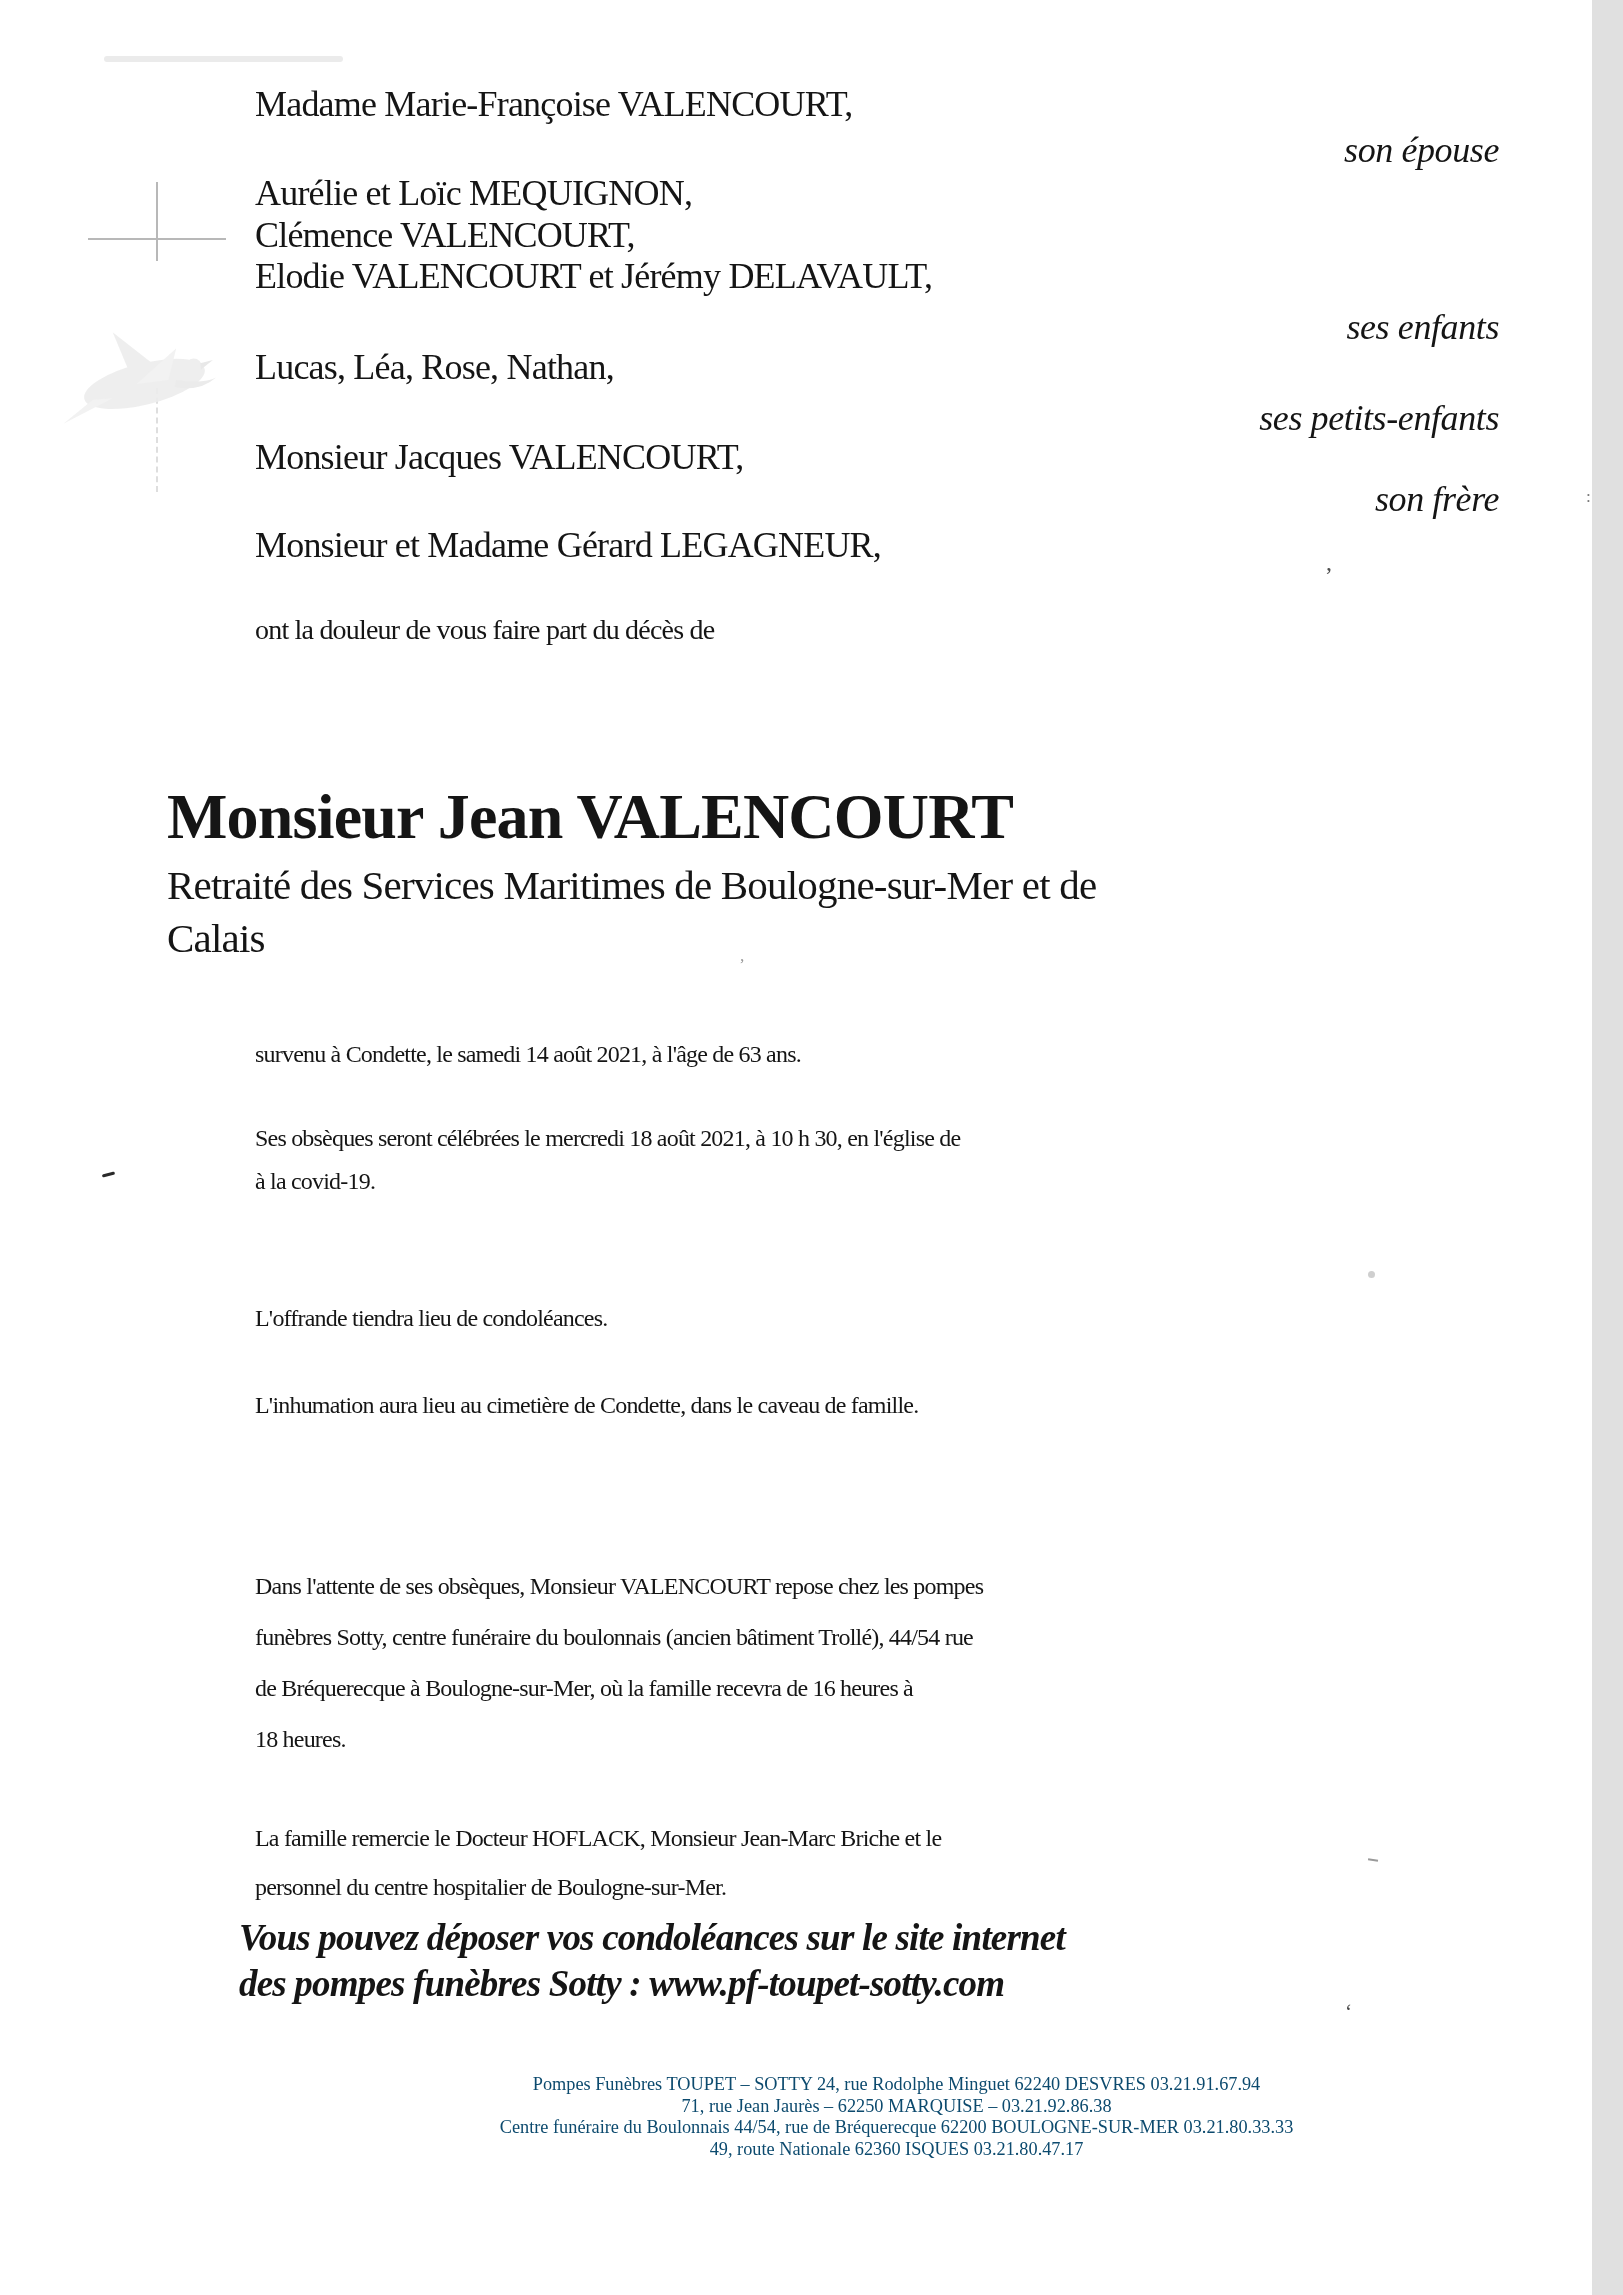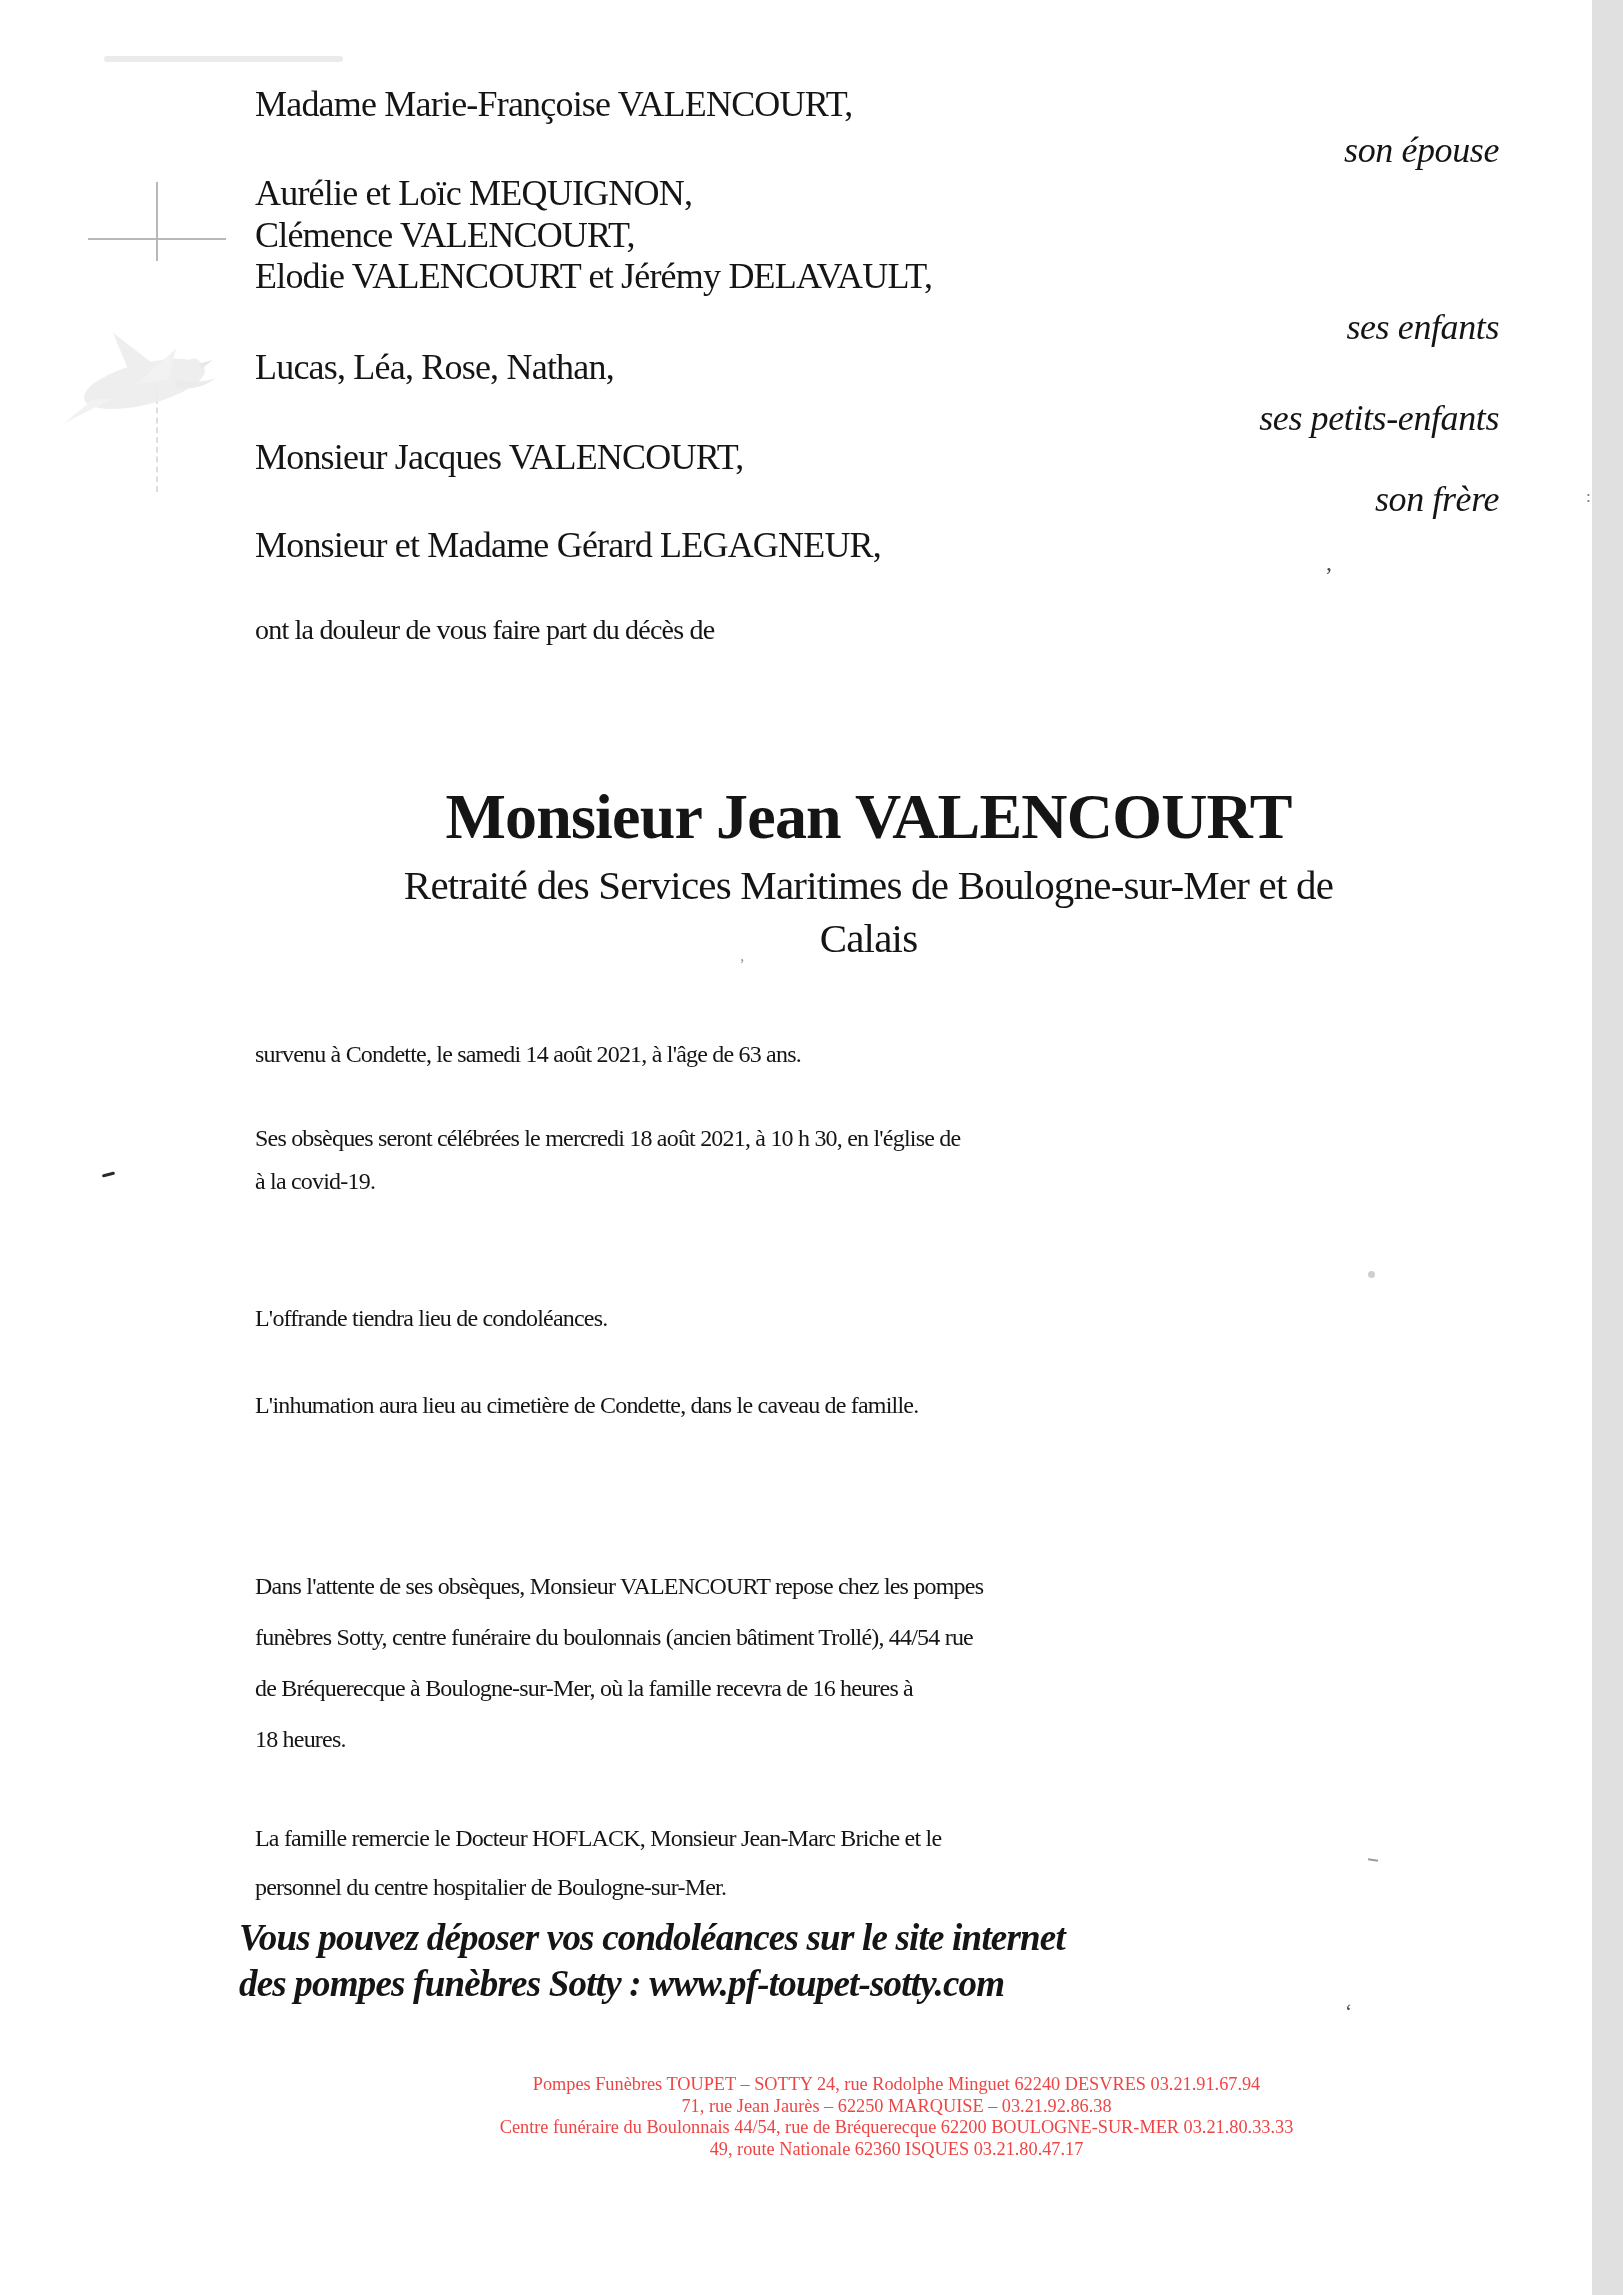--- a/index.html
+++ b/index.html
@@ -10,40 +10,40 @@
     font-family:"Liberation Serif","DejaVu Serif",serif;
     color:#151515;
     overflow:hidden;
   }
   .line{position:absolute;white-space:nowrap;}
   
   .name-line{left:255px;font-size:36px;letter-spacing:-0.8px;}
   .relation-line{right:93px;font-size:36px;font-style:italic;letter-spacing:-0.4px;}
   .announce-line{left:255px;font-size:28px;letter-spacing:-0.8px;}
   
-  .title-block{position:absolute;left:167px;width:1403px;text-align:center;}
+  .title-block{position:absolute;left:167px;width:1403px;}
   .deceased-title{top:780px;font-size:64px;font-weight:bold;letter-spacing:-0.8px;line-height:73px;}
   .deceased-subtitle{top:859px;font-size:41px;letter-spacing:-0.8px;line-height:53px;}
   
   .para{position:absolute;left:255px;font-size:24px;letter-spacing:-0.8px;line-height:45px;}
   .para div{white-space:nowrap;}
   .p-ceremony{line-height:43px;}
   .p-repose{line-height:51px;}
   .p-thanks{line-height:49px;}
   
   .condolence-block{
     position:absolute;left:239px;width:1315px;top:1915px;
     font-size:37px;font-weight:bold;font-style:italic;
     letter-spacing:-0.8px;line-height:46px;
   }
   .condolence-block div{white-space:nowrap;}
   
   .footer-block{
     position:absolute;left:175px;width:1443px;top:2074px;
-    text-align:center;font-size:18.3px;line-height:21.5px;color:#ef4444;
+    text-align:center;font-size:18.3px;line-height:21.5px;color:#0c4a6e;
   }
   .footer-block div{white-space:nowrap;}
   
   .cross-h{position:absolute;left:88px;top:238px;width:138px;height:2.4px;background:#b8b8b8;}
   .cross-v{position:absolute;left:156px;top:182px;width:2.4px;height:79px;background:#b8b8b8;}
   .dotted-v{position:absolute;left:156px;top:388px;height:104px;width:0;border-left:2.4px dashed #d6d6d6;opacity:.8;}
   .smudge-top{position:absolute;left:104px;top:56px;width:239px;height:5.6px;background:#ebebeb;border-radius:3.2px;}
   .dove{position:absolute;left:57px;top:304px;width:171px;height:132px;opacity:.9;}
   .mark{position:absolute;line-height:1;}
   .mark-colon{left:1586px;top:488px;font-size:17.5px;color:#7a7a7a;}

